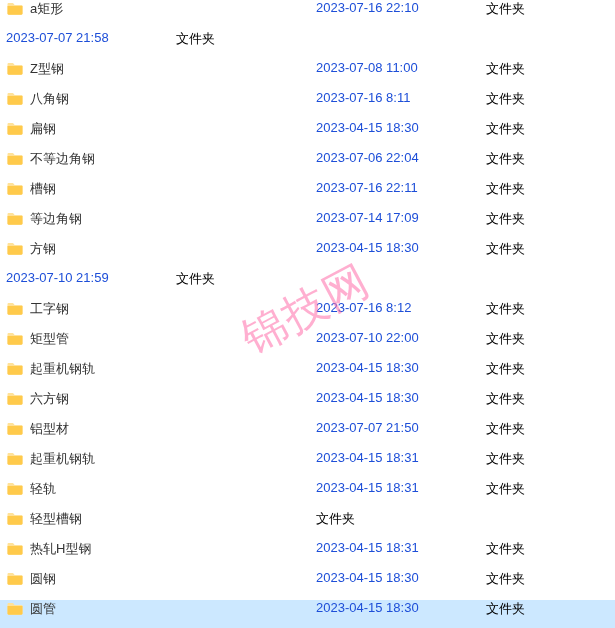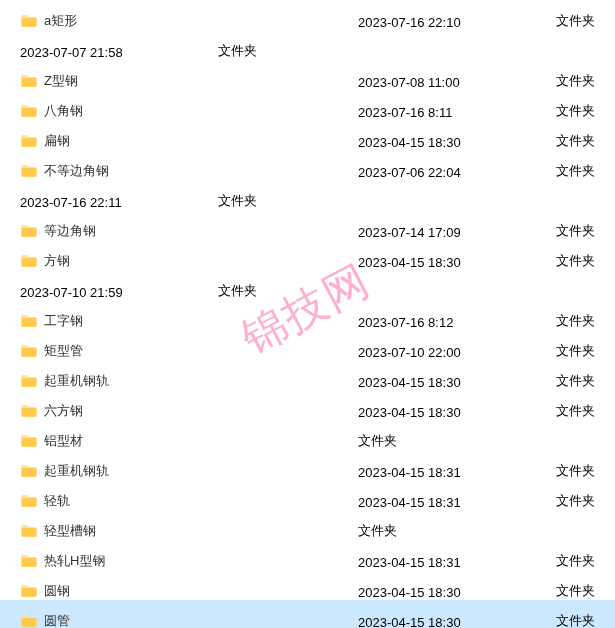--- a/index.html
+++ b/index.html
@@ -7,43 +7,42 @@
     font-family: "Microsoft YaHei", "SimSun", Arial, sans-serif;
     font-size: 13px;
     background: #fff;
     color: #333;
     width: 615px;
     position: relative;
   }
   .file-list { width: 100%; }
   .row {
     display: flex;
-    align-items: flex-end;
+    align-items: flex-start;
     height: 30px;
-    padding-left: 20px;
+    padding-left: 6px;
     cursor: default;
-    gap: 28px;
   }
   .row.selected { background: #cce8ff; }
   .icon {
     width: 18px;
     height: 18px;
     margin-right: 6px;
     flex-shrink: 0;
   }
   .col-name {
     width: 310px;
     display: flex;
     align-items: center;
     overflow: hidden;
     white-space: nowrap;
   }
   .col-date {
     width: 170px;
-    color: #000000;
+    color: #1d4ed8;
     white-space: nowrap;
   }
   .col-type {
     flex: 1;
     color: #000000;
     white-space: nowrap;
   }
   .watermark {
     position: absolute;
     top: 280px;
@@ -113,20 +112,27 @@
         <svg class="icon" viewBox="0 0 24 24">
           <path d="M2 5.5C2 4.67 2.67 4 3.5 4h5.2c.45 0 .88.2 1.17.55L11.5 6.5H20.5c.83 0 1.5.67 1.5 1.5v10c0 .83-.67 1.5-1.5 1.5h-17C2.67 19.5 2 18.83 2 18V5.5z" fill="#ffe29a"></path>
           <path d="M2 8h20v10c0 .83-.67 1.5-1.5 1.5h-17C2.67 19.5 2 18.83 2 18V8z" fill="#ffca4b"></path>
         </svg>
         <span>不等边角钢</span>
       </div>
       <div class="col-date">2023-07-06 22:04</div>
       <div class="col-type">文件夹</div>
     </div>
     <div class="row">
+      <div class="col-name">
+        <svg class="icon" viewBox="0 0 24 24">
+          <path d="M2 5.5C2 4.67 2.67 4 3.5 4h5.2c.45 0 .88.2 1.17.55L11.5 6.5H20.5c.83 0 1.5.67 1.5 1.5v10c0 .83-.67 1.5-1.5 1.5h-17C2.67 19.5 2 18.83 2 18V5.5z" fill="#ffe29a"></path>
+          <path d="M2 8h20v10c0 .83-.67 1.5-1.5 1.5h-17C2.67 19.5 2 18.83 2 18V8z" fill="#ffca4b"></path>
+        </svg>
+        <span>槽钢</span>
+      </div>
       <div class="col-date">2023-07-16 22:11</div>
       <div class="col-type">文件夹</div>
     </div>
     <div class="row">
       <div class="col-name">
         <svg class="icon" viewBox="0 0 24 24">
           <path d="M2 5.5C2 4.67 2.67 4 3.5 4h5.2c.45 0 .88.2 1.17.55L11.5 6.5H20.5c.83 0 1.5.67 1.5 1.5v10c0 .83-.67 1.5-1.5 1.5h-17C2.67 19.5 2 18.83 2 18V5.5z" fill="#ffe29a"></path>
           <path d="M2 8h20v10c0 .83-.67 1.5-1.5 1.5h-17C2.67 19.5 2 18.83 2 18V8z" fill="#ffca4b"></path>
         </svg>
         <span>等边角钢</span>
@@ -194,20 +200,21 @@
       <div class="col-type">文件夹</div>
     </div>
     <div class="row">
       <div class="col-name">
         <svg class="icon" viewBox="0 0 24 24">
           <path d="M2 5.5C2 4.67 2.67 4 3.5 4h5.2c.45 0 .88.2 1.17.55L11.5 6.5H20.5c.83 0 1.5.67 1.5 1.5v10c0 .83-.67 1.5-1.5 1.5h-17C2.67 19.5 2 18.83 2 18V5.5z" fill="#ffe29a"></path>
           <path d="M2 8h20v10c0 .83-.67 1.5-1.5 1.5h-17C2.67 19.5 2 18.83 2 18V8z" fill="#ffca4b"></path>
         </svg>
         <span>铝型材</span>
       </div>
+      <div class="col-date">2023-07-07 21:50</div>
       <div class="col-type">文件夹</div>
     </div>
     <div class="row">
       <div class="col-name">
         <svg class="icon" viewBox="0 0 24 24">
           <path d="M2 5.5C2 4.67 2.67 4 3.5 4h5.2c.45 0 .88.2 1.17.55L11.5 6.5H20.5c.83 0 1.5.67 1.5 1.5v10c0 .83-.67 1.5-1.5 1.5h-17C2.67 19.5 2 18.83 2 18V5.5z" fill="#ffe29a"></path>
           <path d="M2 8h20v10c0 .83-.67 1.5-1.5 1.5h-17C2.67 19.5 2 18.83 2 18V8z" fill="#ffca4b"></path>
         </svg>
         <span>起重机钢轨</span>
       </div>

